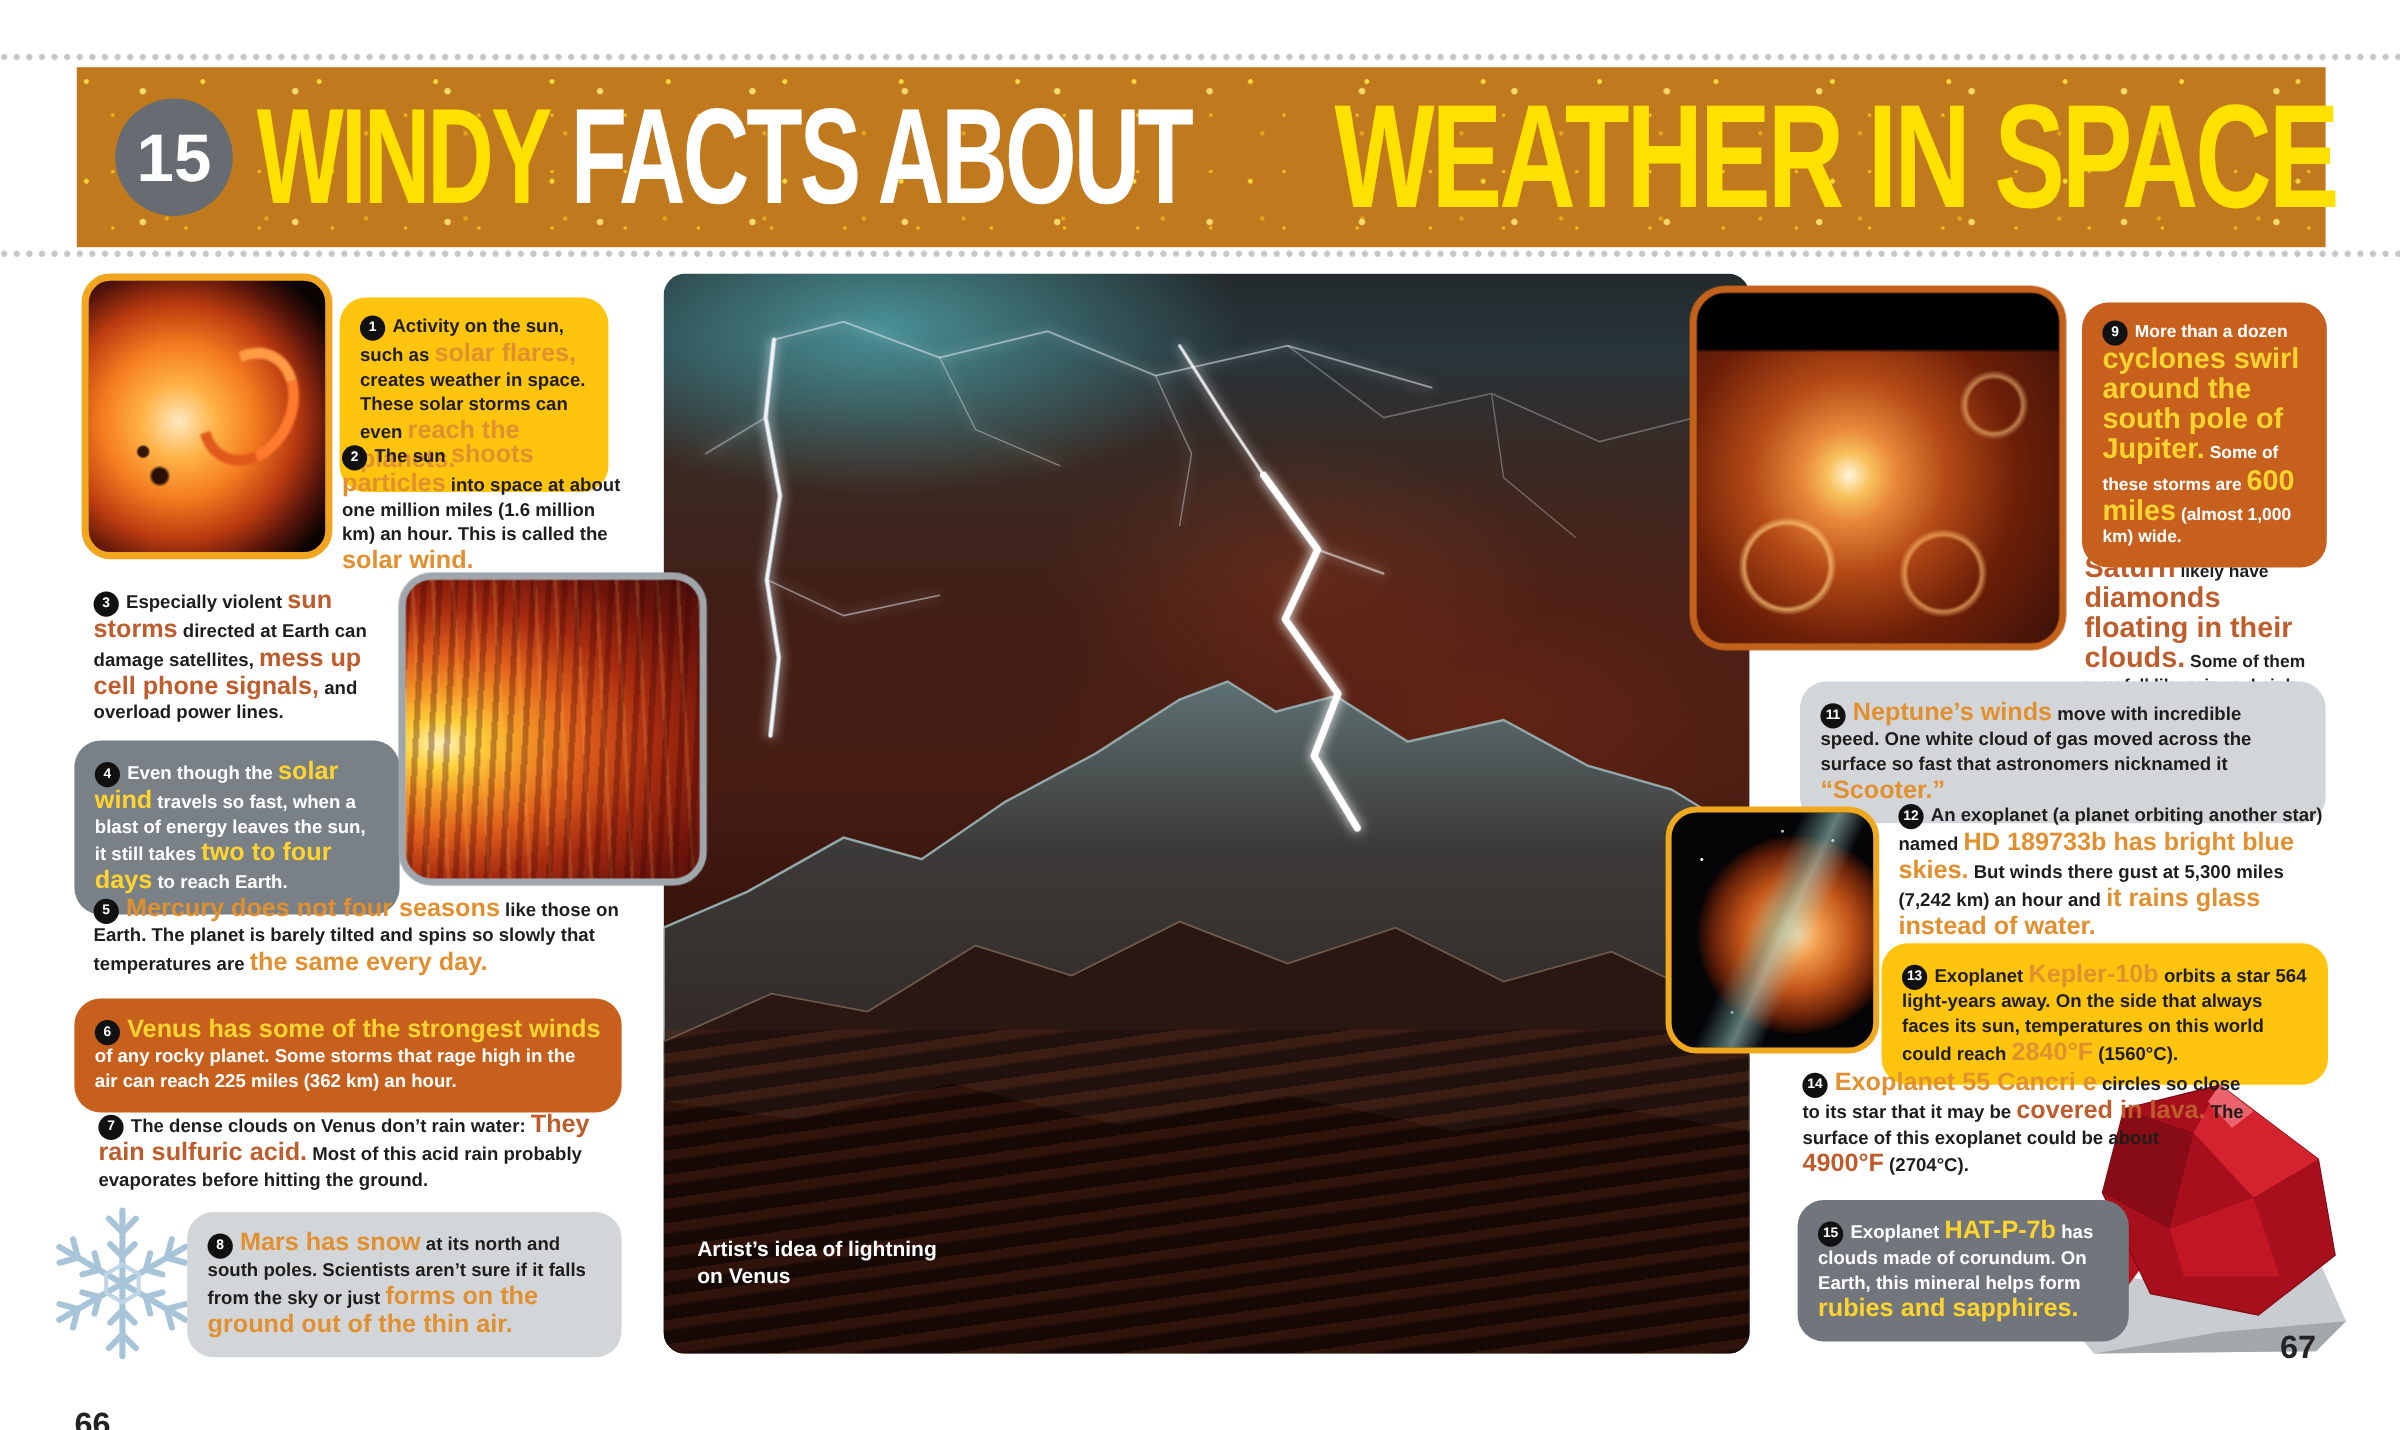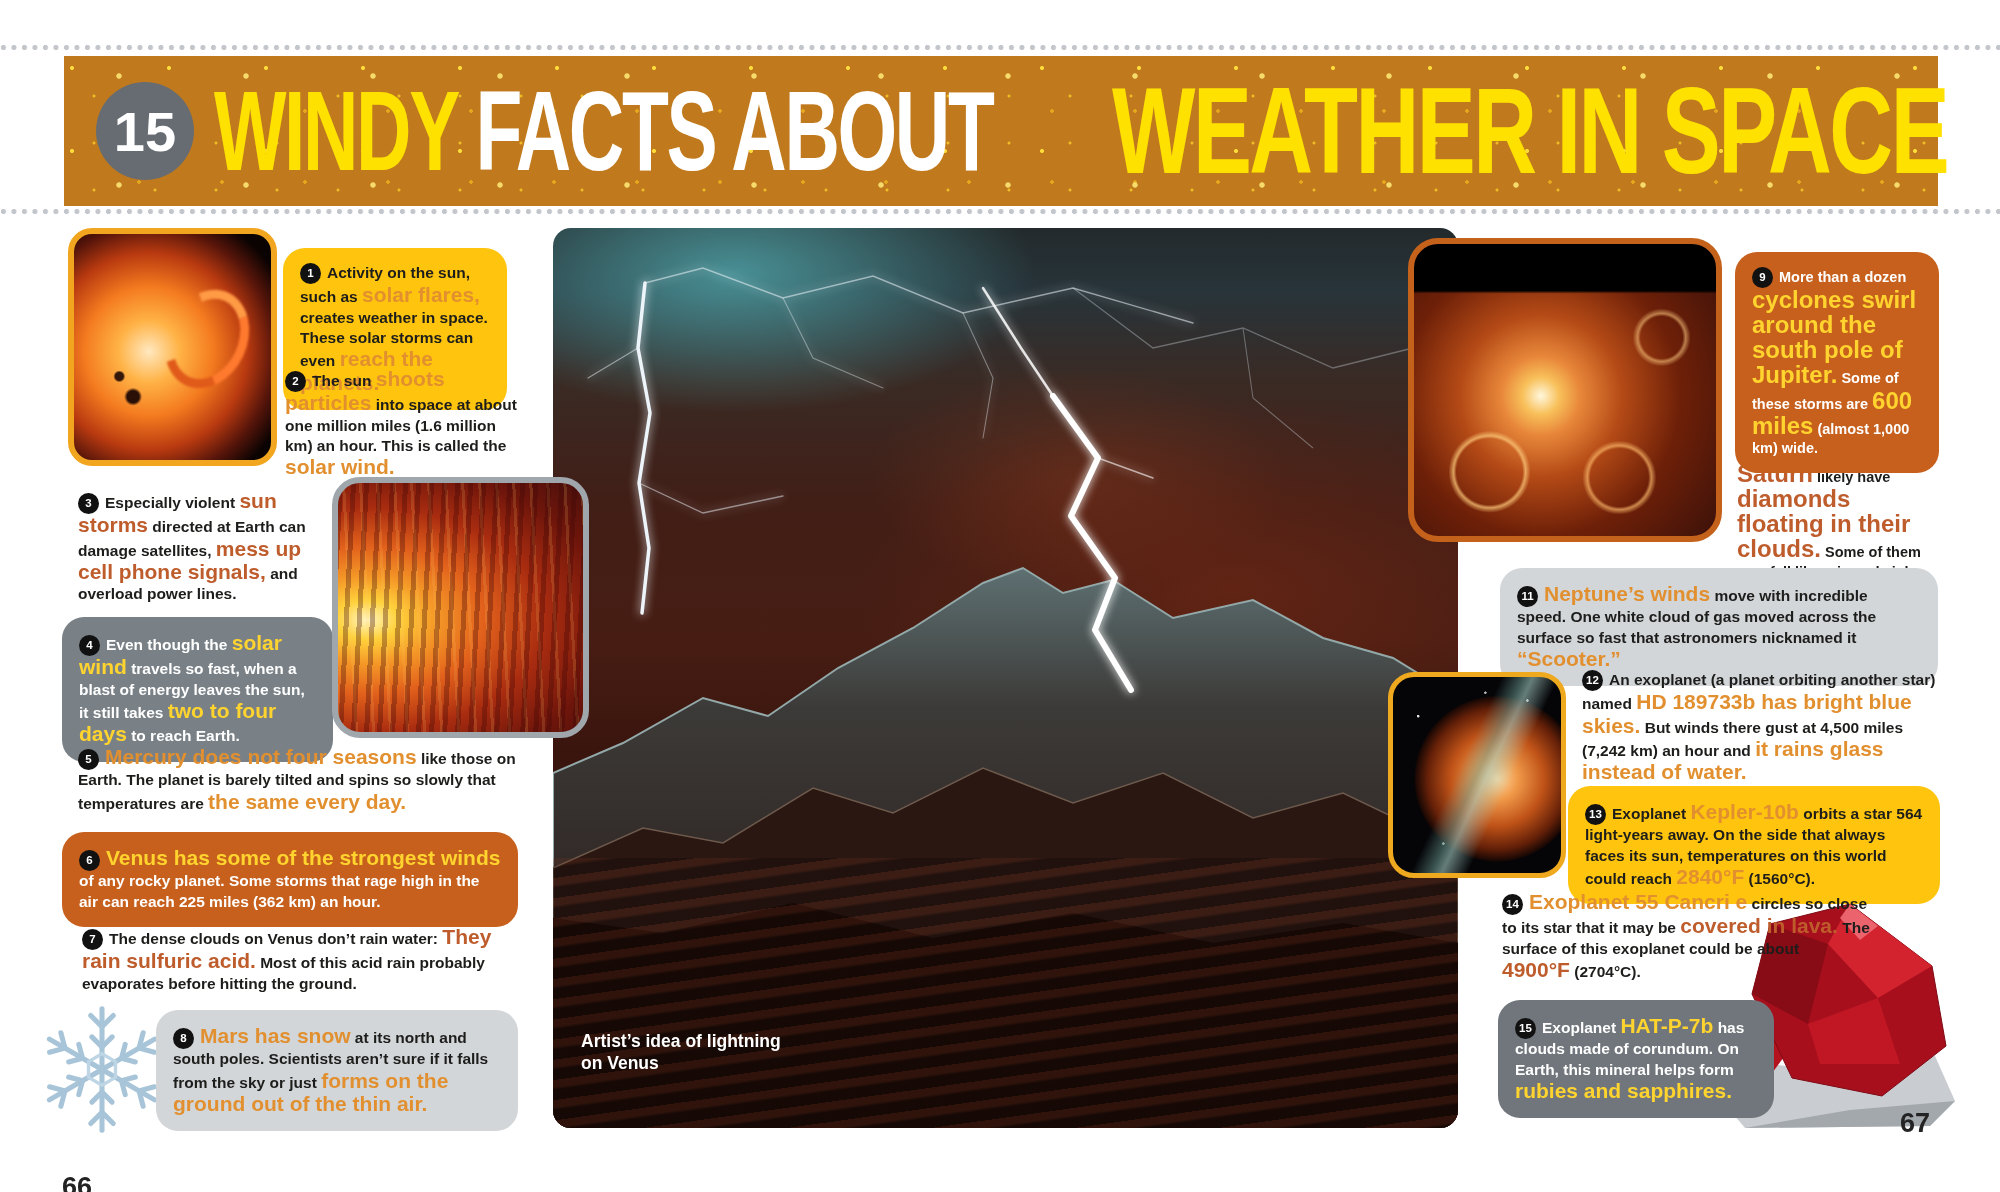--- a/index.html
+++ b/index.html
@@ -211,20 +211,20 @@
   <div class="fact" id="f2"><span class="bullet">2</span><span>The sun </span><span class="o">shoots particles</span><span> into space at about one million miles (1.6 million km) an hour. This is called the </span><span class="o">solar wind.</span></div>
   <div class="fact" id="f3"><span class="bullet">3</span><span>Especially violent </span><span class="r">sun storms</span><span> directed at Earth can damage satellites, </span><span class="r">mess up cell phone signals,</span><span> and overload power lines.</span></div>
   <div class="fact box box-slate" id="f4"><span class="bullet">4</span><span>Even though the </span><span class="y">solar wind</span><span> travels so fast, when a blast of energy leaves the sun, it still takes </span><span class="y">two to four days</span><span> to reach Earth.</span></div>
   <div class="fact" id="f5"><span class="bullet">5</span><span class="o">Mercury does not four seasons</span><span> like those on Earth. The planet is barely tilted and spins so slowly that temperatures are </span><span class="o">the same every day.</span></div>
   <div class="fact box box-orange" id="f6"><span class="bullet">6</span><span class="y">Venus has some of the strongest winds</span><span> of any rocky planet. Some storms that rage high in the air can reach 225 miles (362 km) an hour.</span></div>
   <div class="fact" id="f7"><span class="bullet">7</span><span>The dense clouds on Venus don’t rain water: </span><span class="r">They rain sulfuric acid.</span><span> Most of this acid rain probably evaporates before hitting the ground.</span></div>
   <div class="fact box box-lightgray" id="f8"><span class="bullet">8</span><span class="o">Mars has snow</span><span> at its north and south poles. Scientists aren’t sure if it falls from the sky or just </span><span class="o">forms on the ground out of the thin air.</span></div>
   <div class="fact box box-orange f-narrow" id="f9"><span class="bullet">9</span><span>More than a dozen </span><span class="y">cyclones swirl around the south pole of Jupiter.</span><span> Some of these storms are </span><span class="y">600 miles</span><span> (almost 1,000 km) wide.</span></div>
   <div class="fact f-narrow" id="f10"><span class="bullet">10</span><span class="r">Jupiter and Saturn</span><span> likely have </span><span class="r">diamonds floating in their clouds.</span><span> Some of them may fall like rain and sink into the planets.</span></div>
   <div class="fact box box-lightgray" id="f11"><span class="bullet">11</span><span class="o">Neptune’s winds</span><span> move with incredible speed. One white cloud of gas moved across the surface so fast that astronomers nicknamed it </span><span class="o">“Scooter.”</span></div>
-  <div class="fact" id="f12"><span class="bullet">12</span><span>An exoplanet (a planet orbiting another star) named </span><span class="o">HD 189733b has bright blue skies.</span><span> But winds there gust at 4,500 miles (7,242 km) an hour and </span><span class="o">it rains glass instead of water.</span></div>
+  <div class="fact" id="f12"><span class="bullet">12</span><span>An exoplanet (a planet orbiting another star) named </span><span class="o">HD 189733b has bright blue skies.</span><span> But winds there gust at 5,300 miles (7,242 km) an hour and </span><span class="o">it rains glass instead of water.</span></div>
   <div class="fact box box-yellow" id="f13"><span class="bullet">13</span><span>Exoplanet </span><span class="o">Kepler-10b</span><span> orbits a star 564 light-years away. On the side that always faces its sun, temperatures on this world could reach </span><span class="o">2840°F</span><span> (1560°C).</span></div>
   <div class="fact" id="f14"><span class="bullet">14</span><span class="o">Exoplanet 55 Cancri e</span><span> circles so close to its star that it may be </span><span class="r">covered in lava.</span><span> The surface of this exoplanet could be about </span><span class="r">4900°F</span><span> (2704°C).</span></div>
   <div class="fact box box-darkgray" id="f15"><span class="bullet">15</span><span>Exoplanet </span><span class="y">HAT-P-7b</span><span> has clouds made of corundum. On Earth, this mineral helps form </span><span class="y">rubies and sapphires.</span></div>
 
   <div class="page-num" id="page-left">66</div>
   <div class="page-num" id="page-right">67</div>
 </div>
 
 </body></html>

